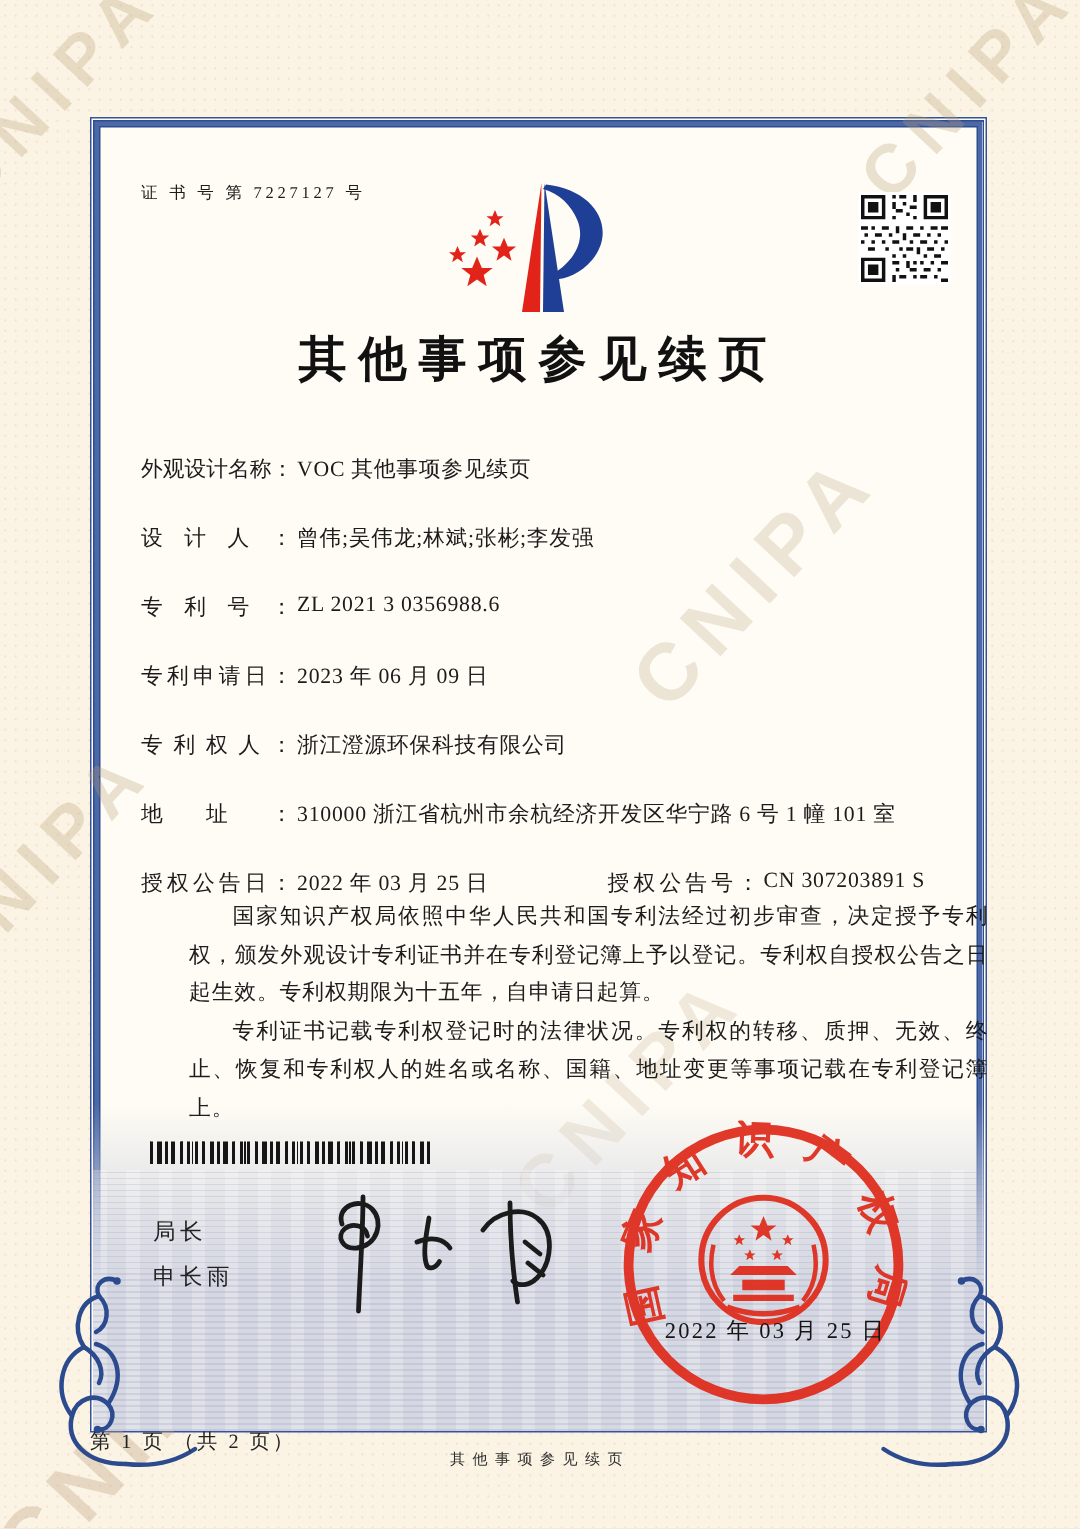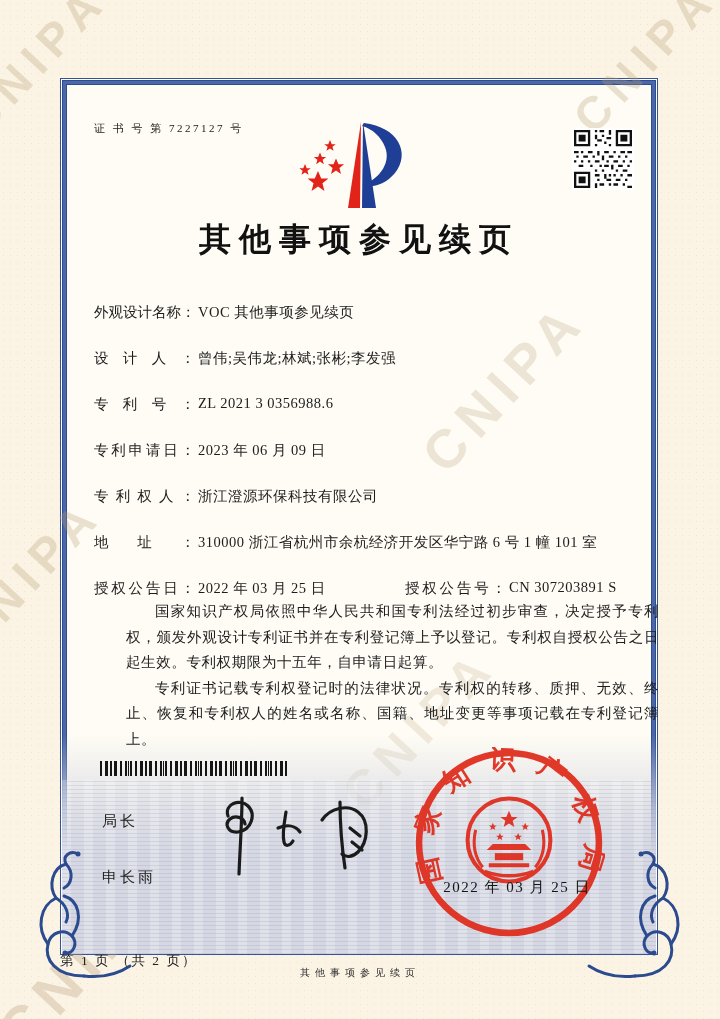--- a/index.html
+++ b/index.html
@@ -159,21 +159,21 @@
   </div>
 
   <div class="paras">
     <p>国家知识产权局依照中华人民共和国专利法经过初步审查，决定授予专利权，颁发外观设计专利证书并在专利登记簿上予以登记。专利权自授权公告之日起生效。专利权期限为十五年，自申请日起算。</p>
     <p>专利证书记载专利权登记时的法律状况。专利权的转移、质押、无效、终止、恢复和专利权人的姓名或名称、国籍、地址变更等事项记载在专利登记簿上。</p>
   </div>
 
   <div class="barcode"></div>
 
   <div class="sig-label" style="top:812px">局长</div>
-  <div class="sig-label" style="top:868px">申长雨</div>
+  <div class="sig-label" style="top:842px">申长雨</div>
   <svg class="sig-svg" width="215" height="95" viewBox="0 0 215 95">
     <g fill="none" stroke="#1b1b1b" stroke-width="3.2" stroke-linecap="round" stroke-linejoin="round">
       <path d="M38,30 C34,18 50,12 58,20 C66,28 62,44 48,46 C38,47 34,38 40,33 C45,29 54,31 55,38"></path>
       <path d="M52,12 C52,35 50,62 49,88"></path>
       <path d="M96,26 C94,38 92,48 94,56 C95,61 100,60 103,55"></path>
       <path d="M88,42 C98,38 106,40 110,46"></path>
       <path d="M132,34 C140,22 158,18 168,26 C180,35 178,56 168,66 C163,71 156,72 152,68"></path>
       <path d="M150,16 C150,38 152,62 155,82"></path>
       <path d="M160,42 L170,50"></path>
       <path d="M162,56 L172,64"></path>

